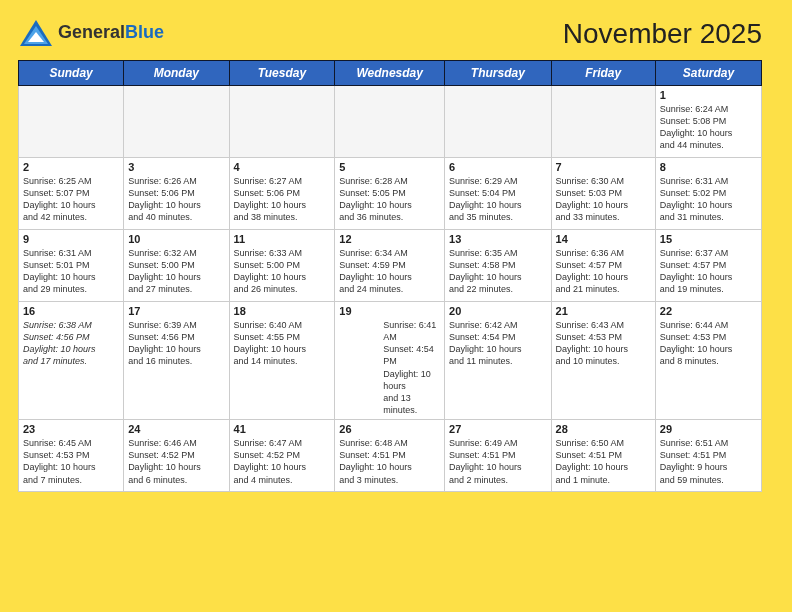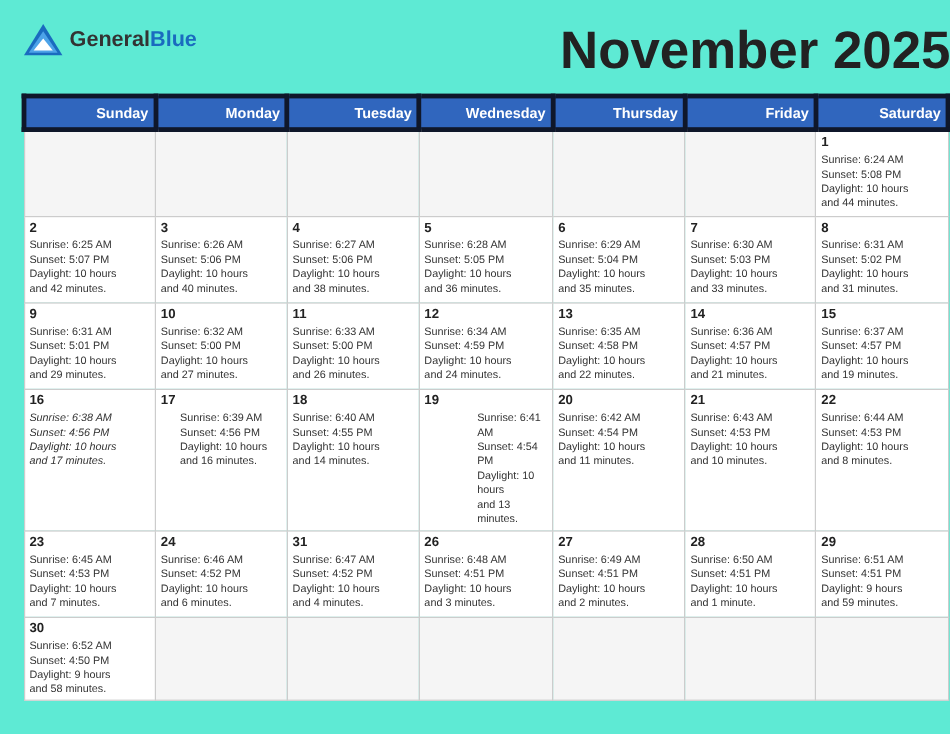--- a/index.html
+++ b/index.html
@@ -6,22 +6,22 @@
     body {
       font-family: Arial, sans-serif;
       background: #fff;
       width: 792px;
       height: 612px;
       overflow: hidden;
     }
     .page {
       width: 792px;
       min-height: 612px;
-      padding: 18px 0 10px 18px;
-      background: #5eead4;
+      padding: 18px 30px 10px 18px;
+      background: #fde047;
     }
     .header {
       display: flex;
       justify-content: space-between;
       align-items: flex-start;
       margin-bottom: 10px;
     }
     .logo {
       display: flex;
       align-items: center;
@@ -37,41 +37,42 @@
       font-weight: bold;
     }
     .logo-icon {
       width: 36px;
       height: 30px;
     }
     .title-block {
       text-align: right;
     }
     .month-title {
-      font-size: 44px;
-      font-weight: bold;
+      font-size: 28px;
+      font-weight: normal;
       color: #222;
     }
     .location {
       font-size: 14px;
       color: #555;
     }
     .calendar {
       width: 100%;
       border-collapse: collapse;
       border: 1px solid #ccc;
     }
     .calendar th {
       background: #3066be;
       color: #fff;
       font-size: 12px;
       font-weight: bold;
       padding: 5px 4px;
-      text-align: right;
-      border: 4px solid #0f172a;
+      text-align: center;
+      border: 1px solid #0f172a;
+      font-style: italic;
     }
     .calendar td {
       vertical-align: top;
       border: 1px solid #ccc;
       padding: 3px 4px;
       width: 113px;
       min-height: 70px;
       background: #fff;
       font-size: 9.5px;
       color: #333;
@@ -251,21 +252,21 @@
         <tr class="week">
           <td>
             <span class="day-num">16</span>
             <div class="day-info" style="white-space: pre-line; font-style: italic;">Sunrise: 6:38 AM
 Sunset: 4:56 PM
 Daylight: 10 hours
 and 17 minutes.</div>
           </td>
           <td>
             <span class="day-num">17</span>
-            <div class="day-info" style="white-space: pre-line; margin-left: 16px;">Sunrise: 6:39 AM
+            <div class="day-info" style="white-space: pre-line;">Sunrise: 6:39 AM
 Sunset: 4:56 PM
 Daylight: 10 hours
 and 16 minutes.</div>
           </td>
           <td>
             <span class="day-num">18</span>
             <div class="day-info" style="white-space: pre-line;">Sunrise: 6:40 AM
 Sunset: 4:55 PM
 Daylight: 10 hours
 and 14 minutes.</div>
@@ -308,21 +309,21 @@
 and 7 minutes.</div>
           </td>
           <td>
             <span class="day-num">24</span>
             <div class="day-info" style="white-space: pre-line;">Sunrise: 6:46 AM
 Sunset: 4:52 PM
 Daylight: 10 hours
 and 6 minutes.</div>
           </td>
           <td>
-            <span class="day-num">31</span>
+            <span class="day-num">41</span>
             <div class="day-info" style="white-space: pre-line;">Sunrise: 6:47 AM
 Sunset: 4:52 PM
 Daylight: 10 hours
 and 4 minutes.</div>
           </td>
           <td>
             <span class="day-num">26</span>
             <div class="day-info" style="white-space: pre-line;">Sunrise: 6:48 AM
 Sunset: 4:51 PM
 Daylight: 10 hours
@@ -343,30 +344,15 @@
 and 1 minute.</div>
           </td>
           <td>
             <span class="day-num">29</span>
             <div class="day-info" style="white-space: pre-line;">Sunrise: 6:51 AM
 Sunset: 4:51 PM
 Daylight: 9 hours
 and 59 minutes.</div>
           </td>
         </tr>
-        <tr class="last-week">
-          <td>
-            <span class="day-num">30</span>
-            <div class="day-info" style="white-space: pre-line;">Sunrise: 6:52 AM
-Sunset: 4:50 PM
-Daylight: 9 hours
-and 58 minutes.</div>
-          </td>
-          <td class="empty"></td>
-          <td class="empty"></td>
-          <td class="empty"></td>
-          <td class="empty"></td>
-          <td class="empty"></td>
-          <td class="empty"></td>
-        </tr>
       </tbody>
   </table>
 </div>
 
 </body></html>

